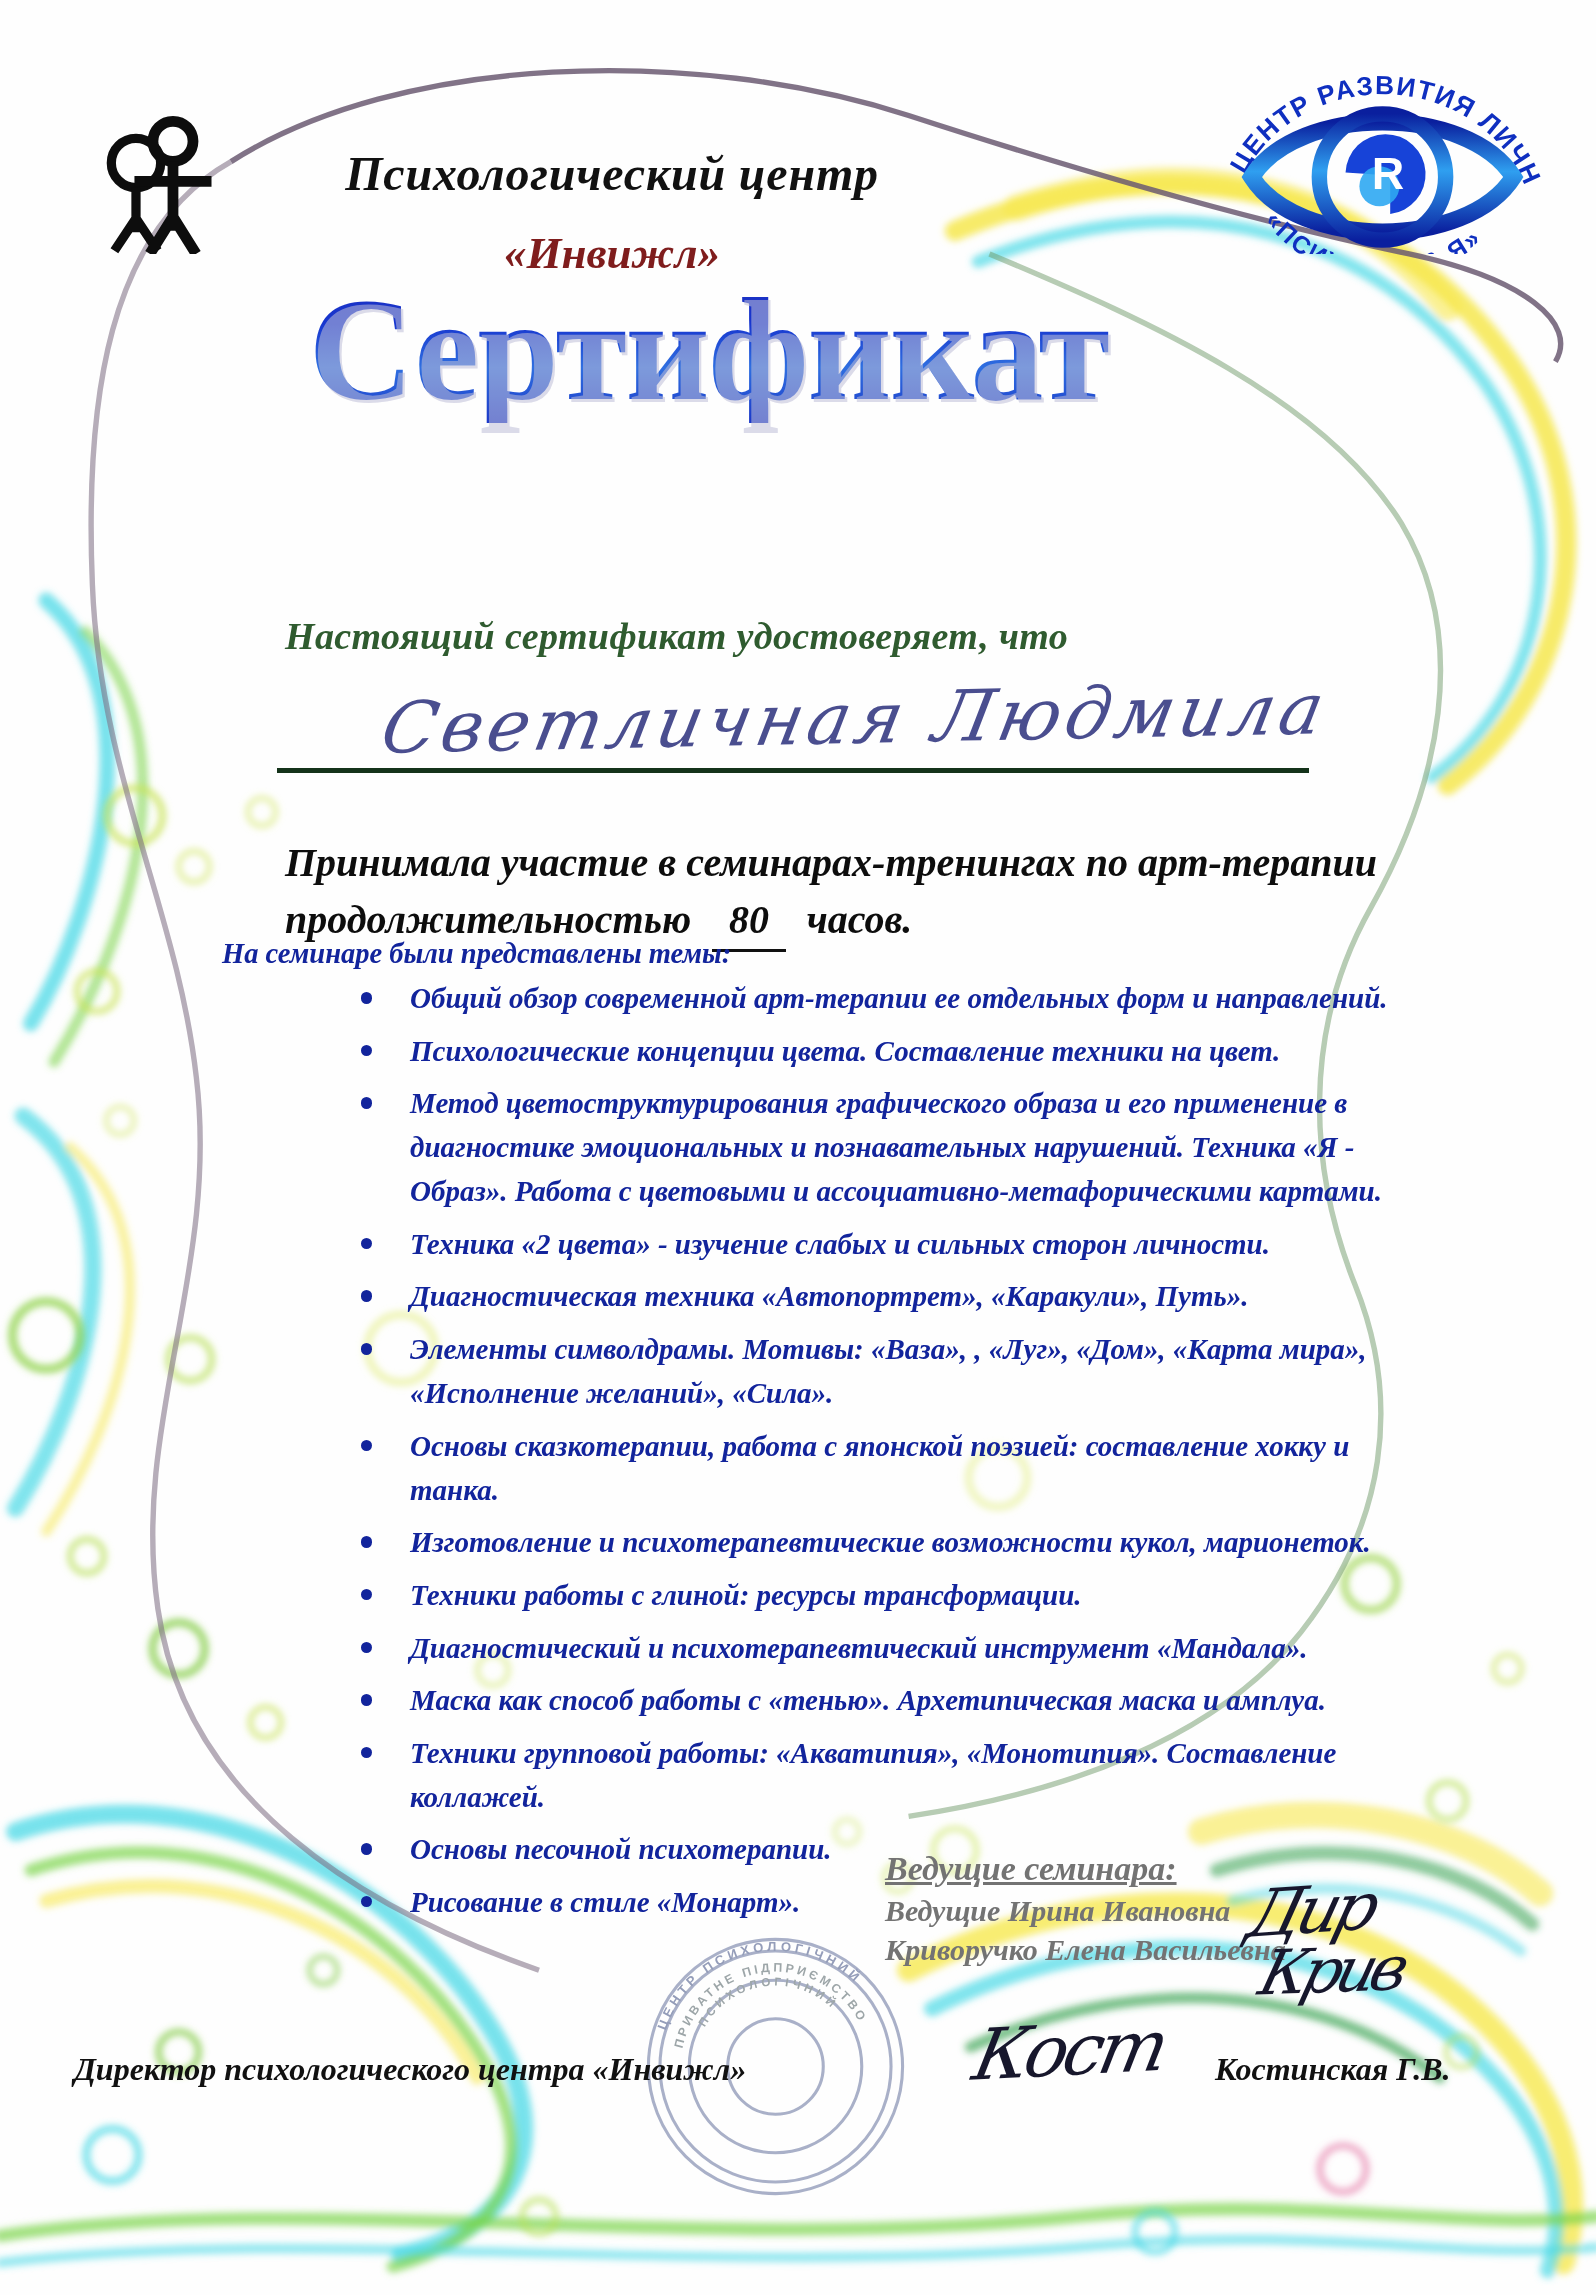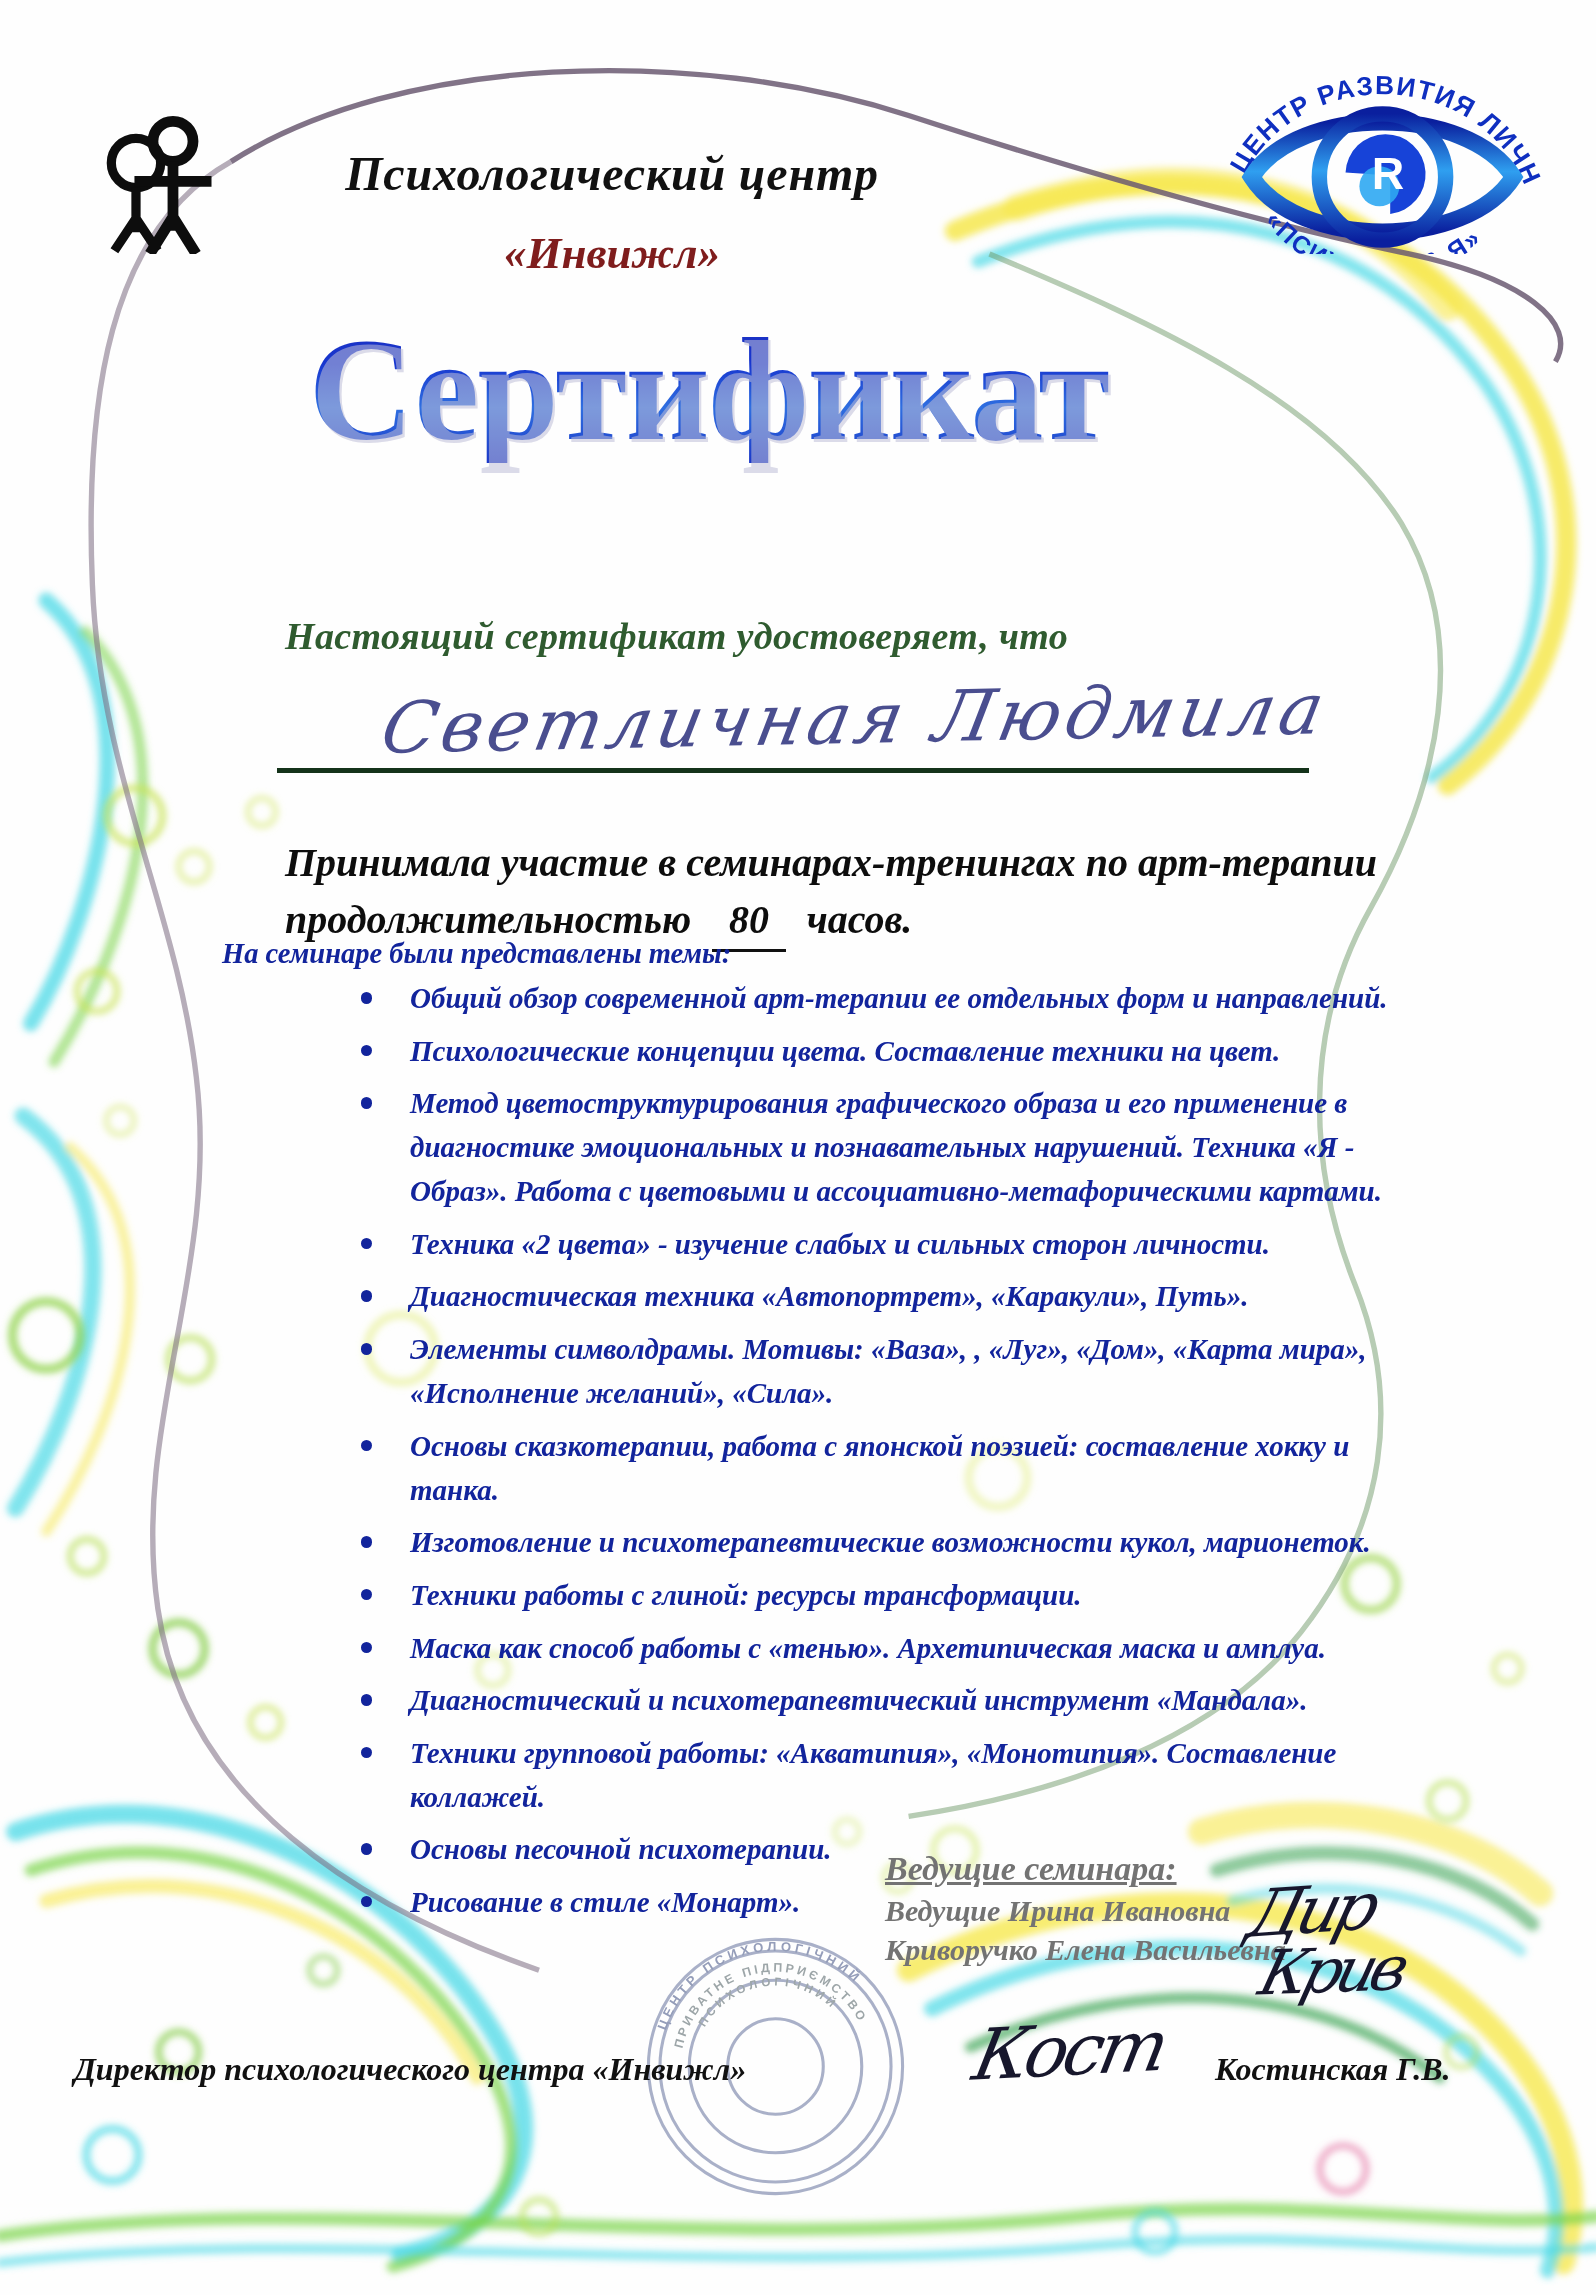--- a/index.html
+++ b/index.html
@@ -48,21 +48,20 @@
     text-align:center;
     font-family:"Liberation Serif", serif;
     font-weight:bold;font-size:146px;line-height:1;
     letter-spacing:-1.5px;
     color:#1b31c4;
     background:linear-gradient(180deg,#1d2fbe 0%,#1736cf 32%,#2f6fe0 62%,#1a37c8 100%);
     -webkit-background-clip:text;background-clip:text;
     -webkit-text-fill-color:transparent;
     text-shadow:2.3px 3.1px 0 rgba(190,190,215,.55);
     white-space:nowrap;
-    margin-top:40px;
   }
 
   
   #attest{
     position:absolute;left:285px;top:614px;width:924px;
     font-family:"Liberation Serif", serif;
     font-style:italic;font-weight:bold;
     font-size:38px;color:#2f5b2f;
     letter-spacing:0.4px;white-space:nowrap;
   }
@@ -312,22 +311,22 @@
   <ul id="topics">
     <li>Общий обзор современной арт-терапии ее отдельных форм и направлений.</li>
     <li>Психологические концепции цвета. Составление техники на цвет.</li>
     <li>Метод цветоструктурирования графического образа и его применение в диагностике эмоциональных и познавательных нарушений. Техника «Я - Образ». Работа с цветовыми и ассоциативно-метафорическими картами.</li>
     <li>Техника «2 цвета» - изучение слабых и сильных сторон личности.</li>
     <li>Диагностическая техника «Автопортрет», «Каракули», Путь».</li>
     <li>Элементы символдрамы. Мотивы: «Ваза», , «Луг», «Дом», «Карта мира», «Исполнение желаний», «Сила».</li>
     <li>Основы сказкотерапии, работа с японской поэзией: составление хокку и танка.</li>
     <li>Изготовление и психотерапевтические возможности кукол, марионеток.</li>
     <li>Техники работы с глиной: ресурсы трансформации.</li>
+    <li>Диагностический и психотерапевтический инструмент «Мандала».</li>
     <li>Маска как способ работы с «тенью». Архетипическая маска и амплуа.</li>
-    <li>Диагностический и психотерапевтический инструмент «Мандала».</li>
     <li>Техники групповой работы: «Акватипия», «Монотипия». Составление коллажей.</li>
     <li>Основы песочной психотерапии.</li>
     <li>Рисование в стиле «Монарт».</li>
   </ul>
 
   <div id="leaders">
     <div id="leaders-title">Ведущие семинара:</div>
     <div class="leader">Ведущие Ирина Ивановна</div>
     <div class="leader">Криворучко Елена Васильевна</div>
   </div>

